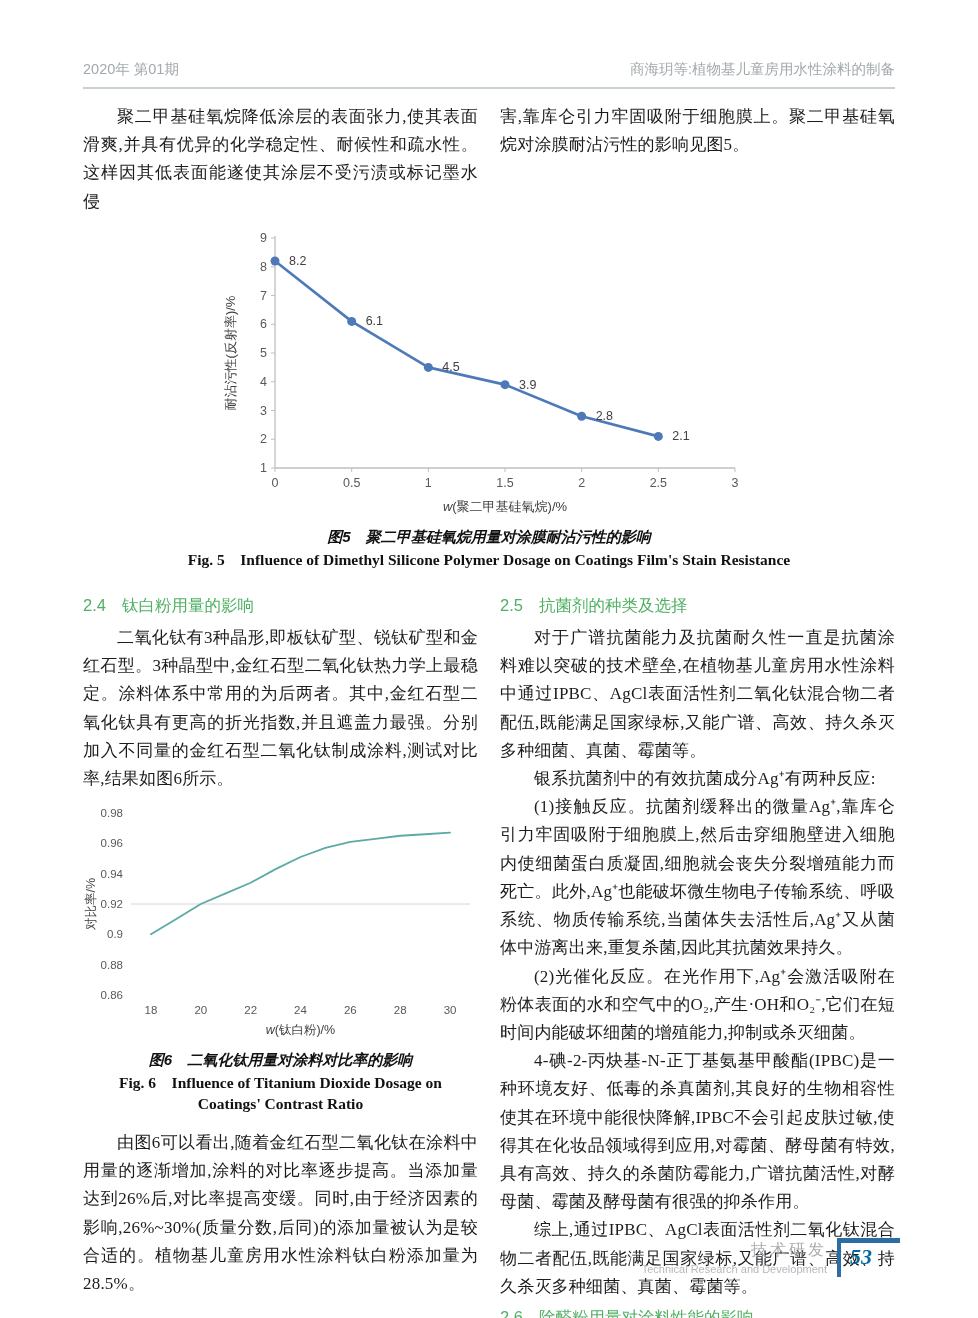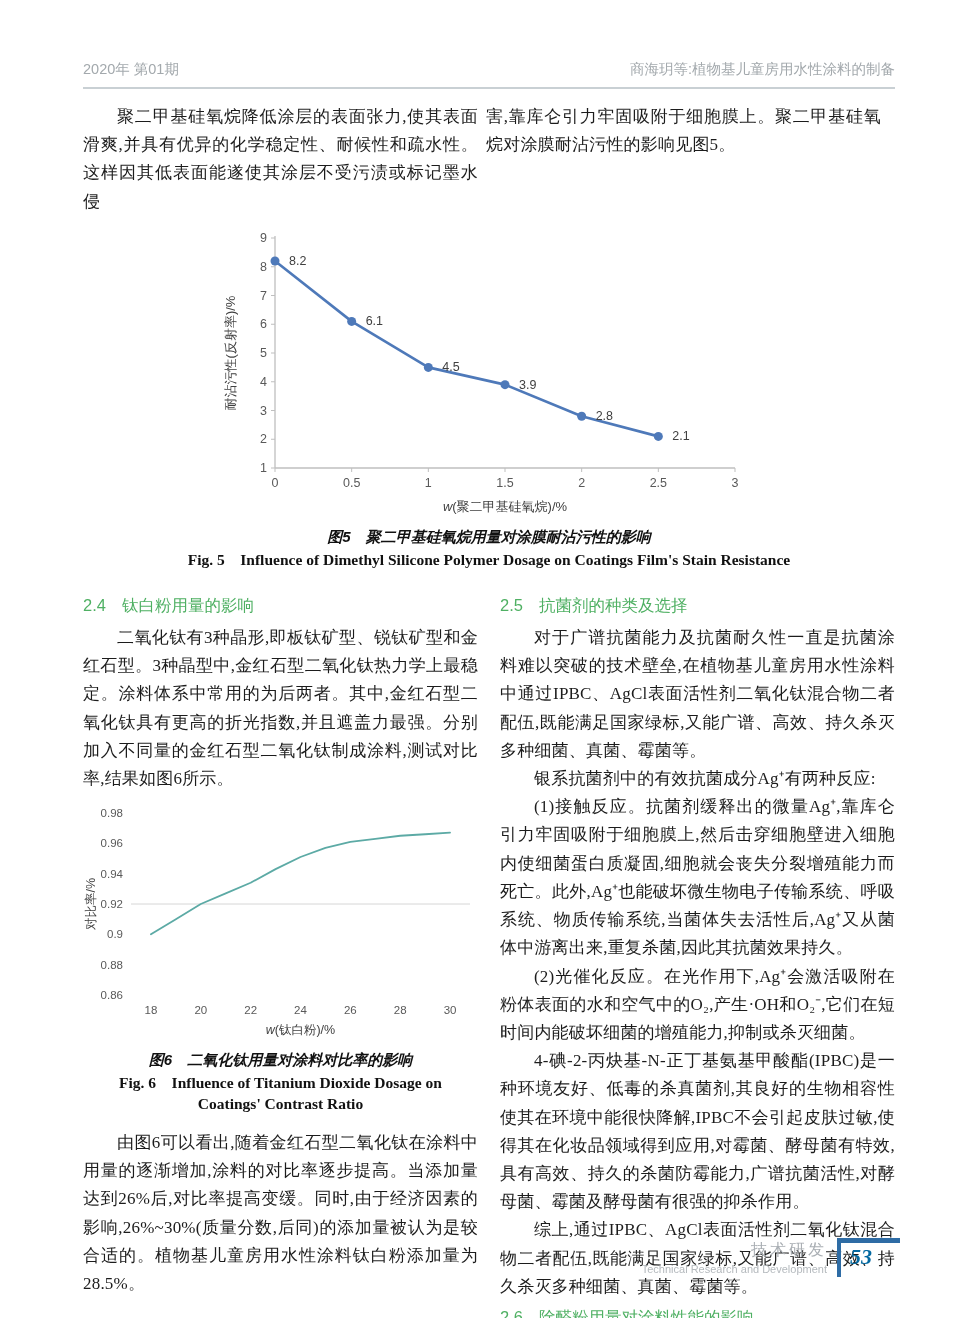--- a/index.html
+++ b/index.html
@@ -15,21 +15,21 @@
   .content{width:812px;margin:0 auto;padding-top:60px;}
   
   .pg-header{
     display:flex;justify-content:space-between;align-items:flex-end;
     font-family:"Liberation Sans", sans-serif;
     font-size:14.5px;color:#a3a9ad;
     padding-bottom:8px;
     border-bottom:2px solid #c9d0d4;
   }
   
-  .twocol{display:flex;gap:8px;margin-top:14px;}
+  .twocol{display:flex;gap:22px;margin-top:14px;}
   .col{width:395px;}
   p.body{
     margin:0;font-size:17px;line-height:1.66;text-align:justify;
     letter-spacing:0.2px;
   }
   p.body.indent{text-indent:2em;}
   p.body + p.body{margin-top:0;}
   
   .figure-block{text-align:center;margin-top:8px;}
   .cap-cn{font-size:15px;font-weight:bold;margin-top:4px;font-family:"Liberation Sans",sans-serif;color:#111;font-style:italic;}

